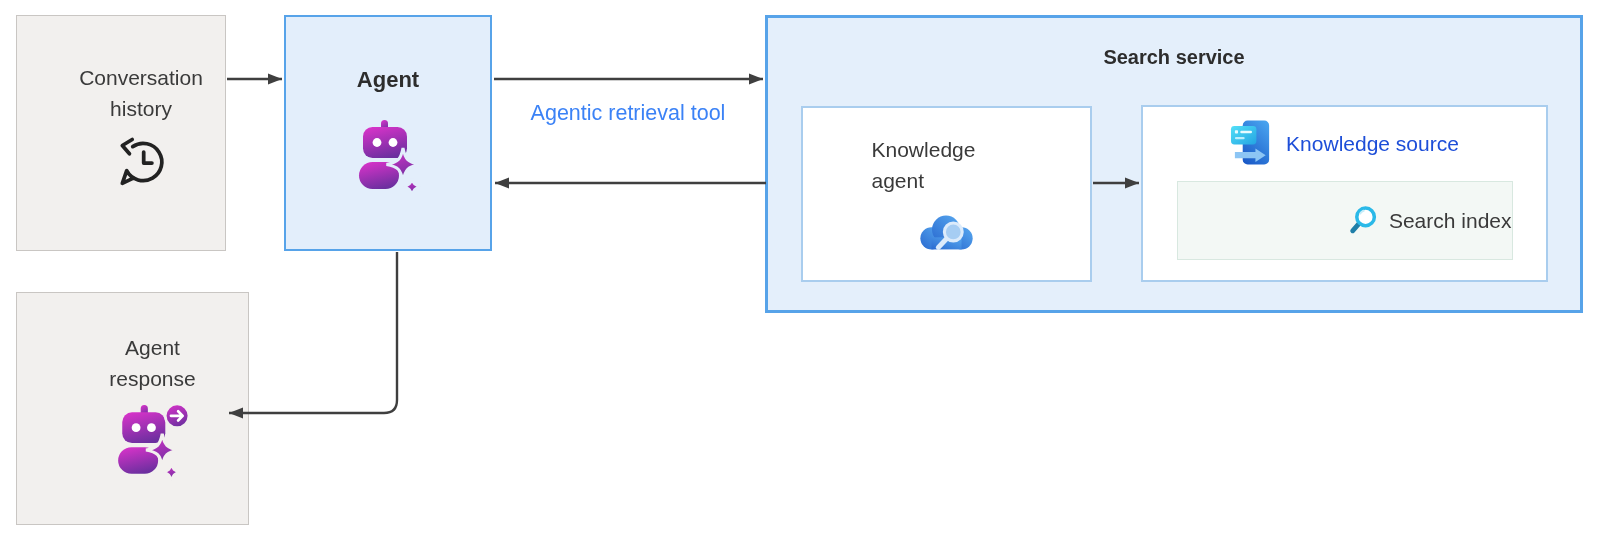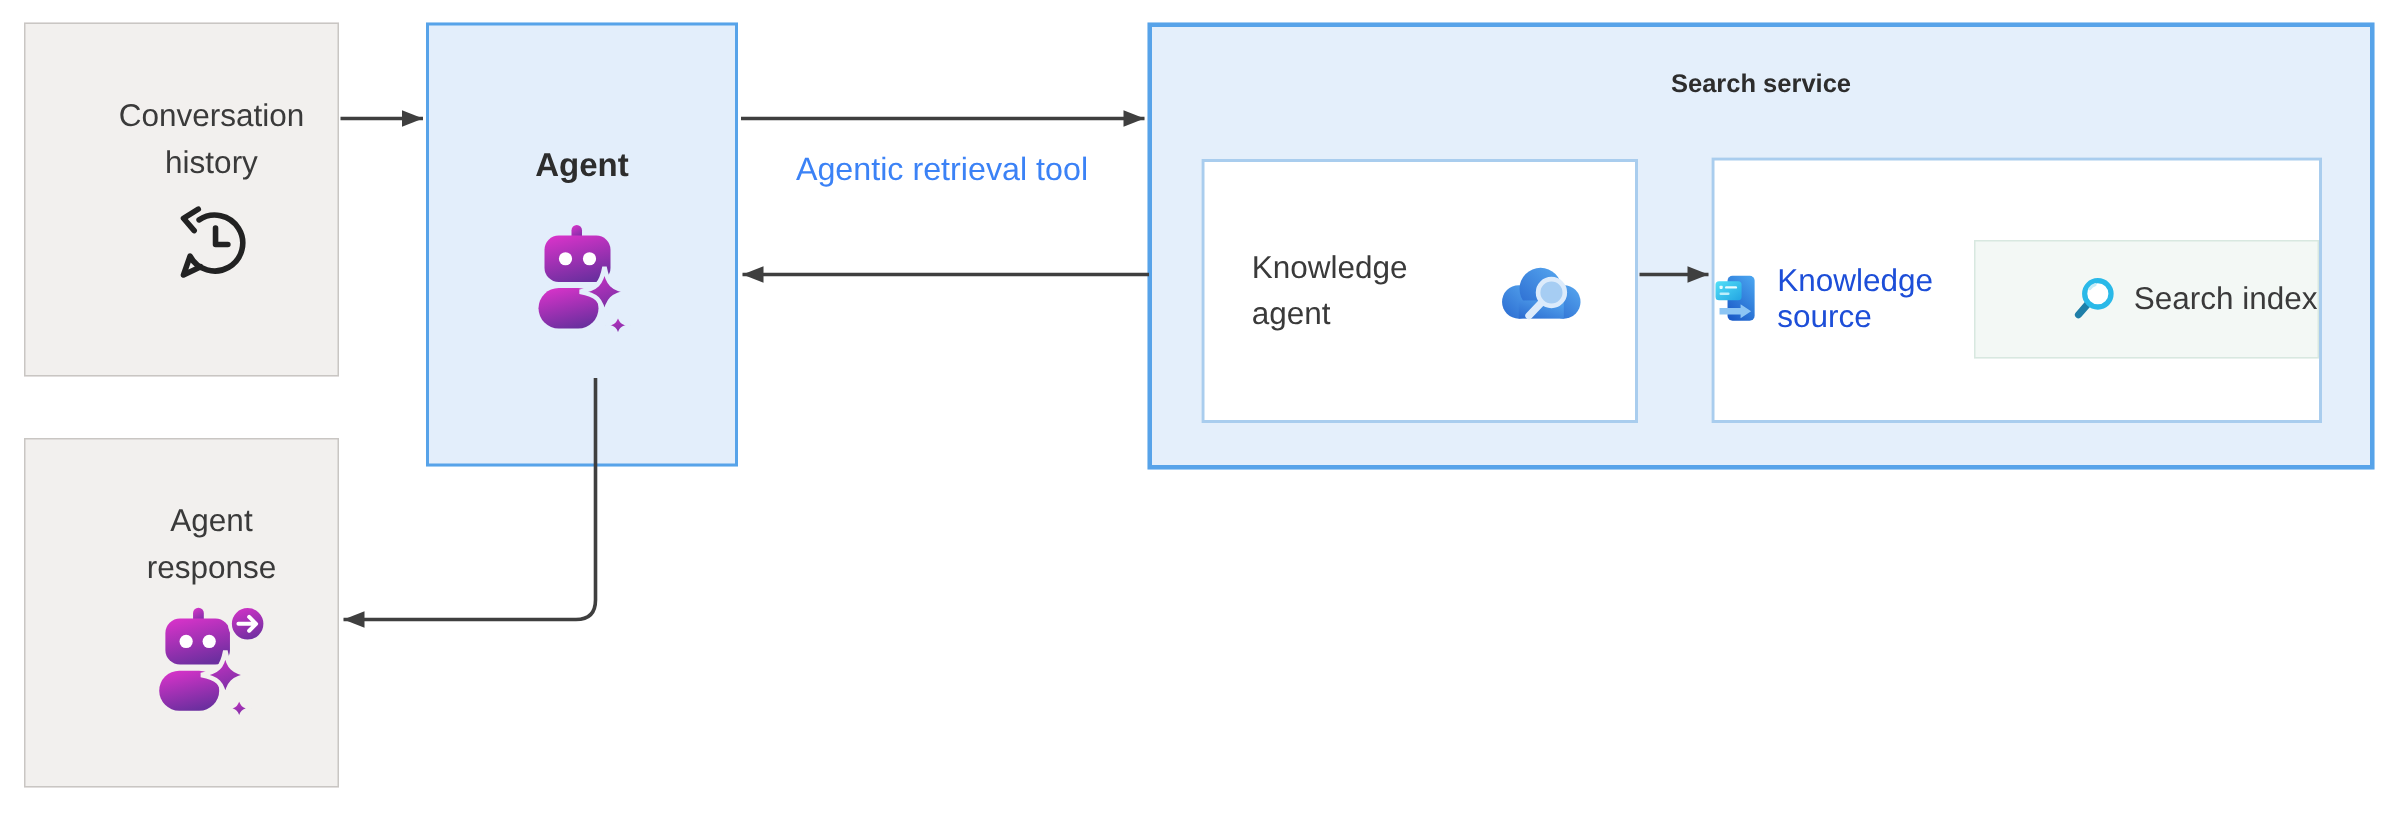--- a/index.html
+++ b/index.html
@@ -14,37 +14,37 @@
     position:absolute; display:flex; flex-direction:column;
     align-items:center; justify-content:center; text-align:center;
   }
   .node .lbl { font-size:21px; line-height:31px; color:#3a3a3a; }
   .node .lbl.bold { font-weight:bold; font-size:22px; color:#2d2d2d; }
 
   .neutral { background:#f2f0ee; border:1px solid #c9c6c3;padding-left:40px; }
   .bluebox { background:#e3eefb; border:2px solid #57a3e9; }
 
   #conv-history  { left:16px;  top:15px;  width:210px; height:236px; gap:12px; padding-bottom:16px; }
-  #agent         { left:284px; top:15px;  width:208px; height:296px; gap:24px; padding-bottom:6px;align-items:center; }
-  #agent-resp    { left:16px;  top:292px; width:210px; height:233px; gap:8px;  padding-bottom:4px; }
+  #agent         { left:284px; top:15px;  width:208px; height:236px; gap:24px; padding-bottom:6px;align-items:center; }
+  #agent-resp    { left:16px;  top:292px; width:233px; height:233px; gap:8px;  padding-bottom:4px; }
 
   #conv-history .lbl   { width:170px; }
   #agent-resp  .lbl    { width:130px; }
 
   #search-service {
     position:absolute; left:765px; top:15px; width:818px; height:298px;
     background:#e4effb; border:3px solid #57a3e9;
   }
   #search-service .title {
     position:absolute; top:28px; left:0; width:100%; text-align:center;
-    font-weight:bold; font-size:17px; color:#2d2d2d;
+    font-weight:bold; font-size:20px; color:#2d2d2d;
   }
   .inner-box {
     position:absolute; background:#ffffff; border:2px solid #a9cdee;
-    display:flex; flex-direction:row; align-items:center;
+    display:flex; flex-direction:column; align-items:center;
   }
   #knowledge-agent { left:33px; top:88px; width:291px; height:176px; justify-content:center; gap:12px; }
   #knowledge-agent .lbl { width:150px; font-size:21px; line-height:31px; }
   #knowledge-source { left:373px; top:87px; width:407px; height:177px; padding-top:12px; gap:13px; }
   .ks-row { display:flex; align-items:center; gap:11px; font-size:21px; color:#1d4ed8; }
   .index-box {
     width:336px; height:79px; background:#f3f8f5; border:1px solid #d8e8e0;
     display:flex; align-items:center; justify-content:flex-end; gap:10px;
     font-size:21px; color:#3a3a3a;
   }

